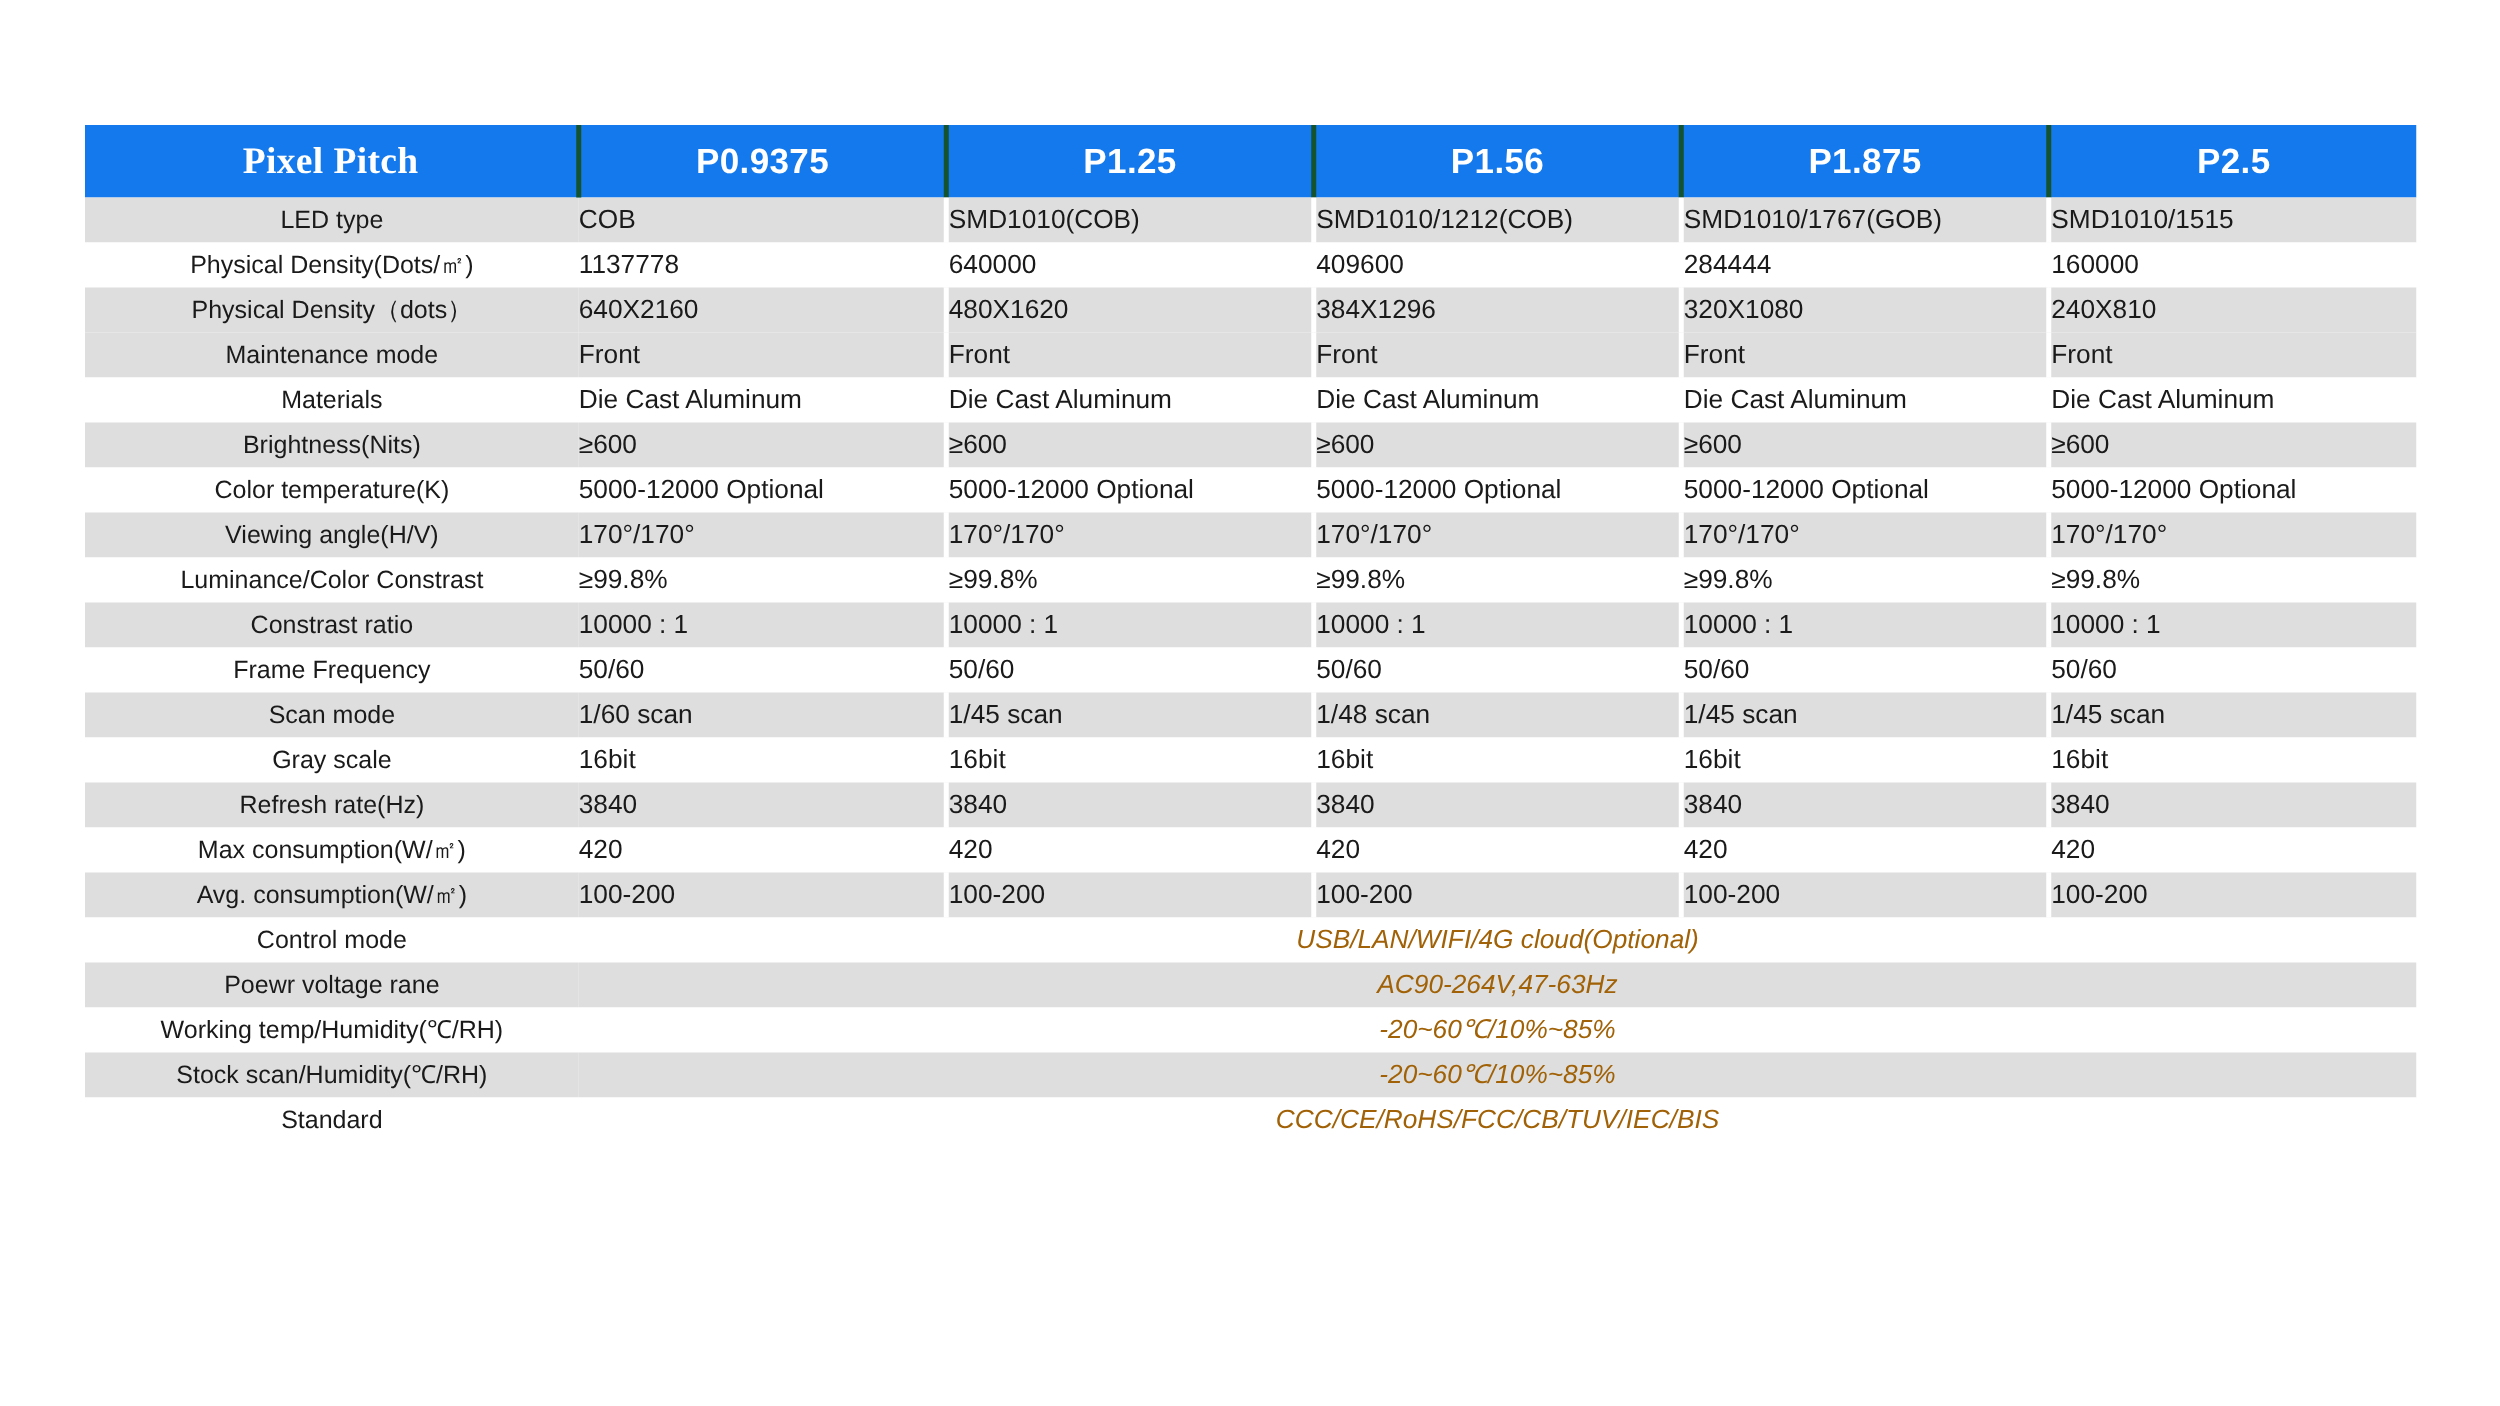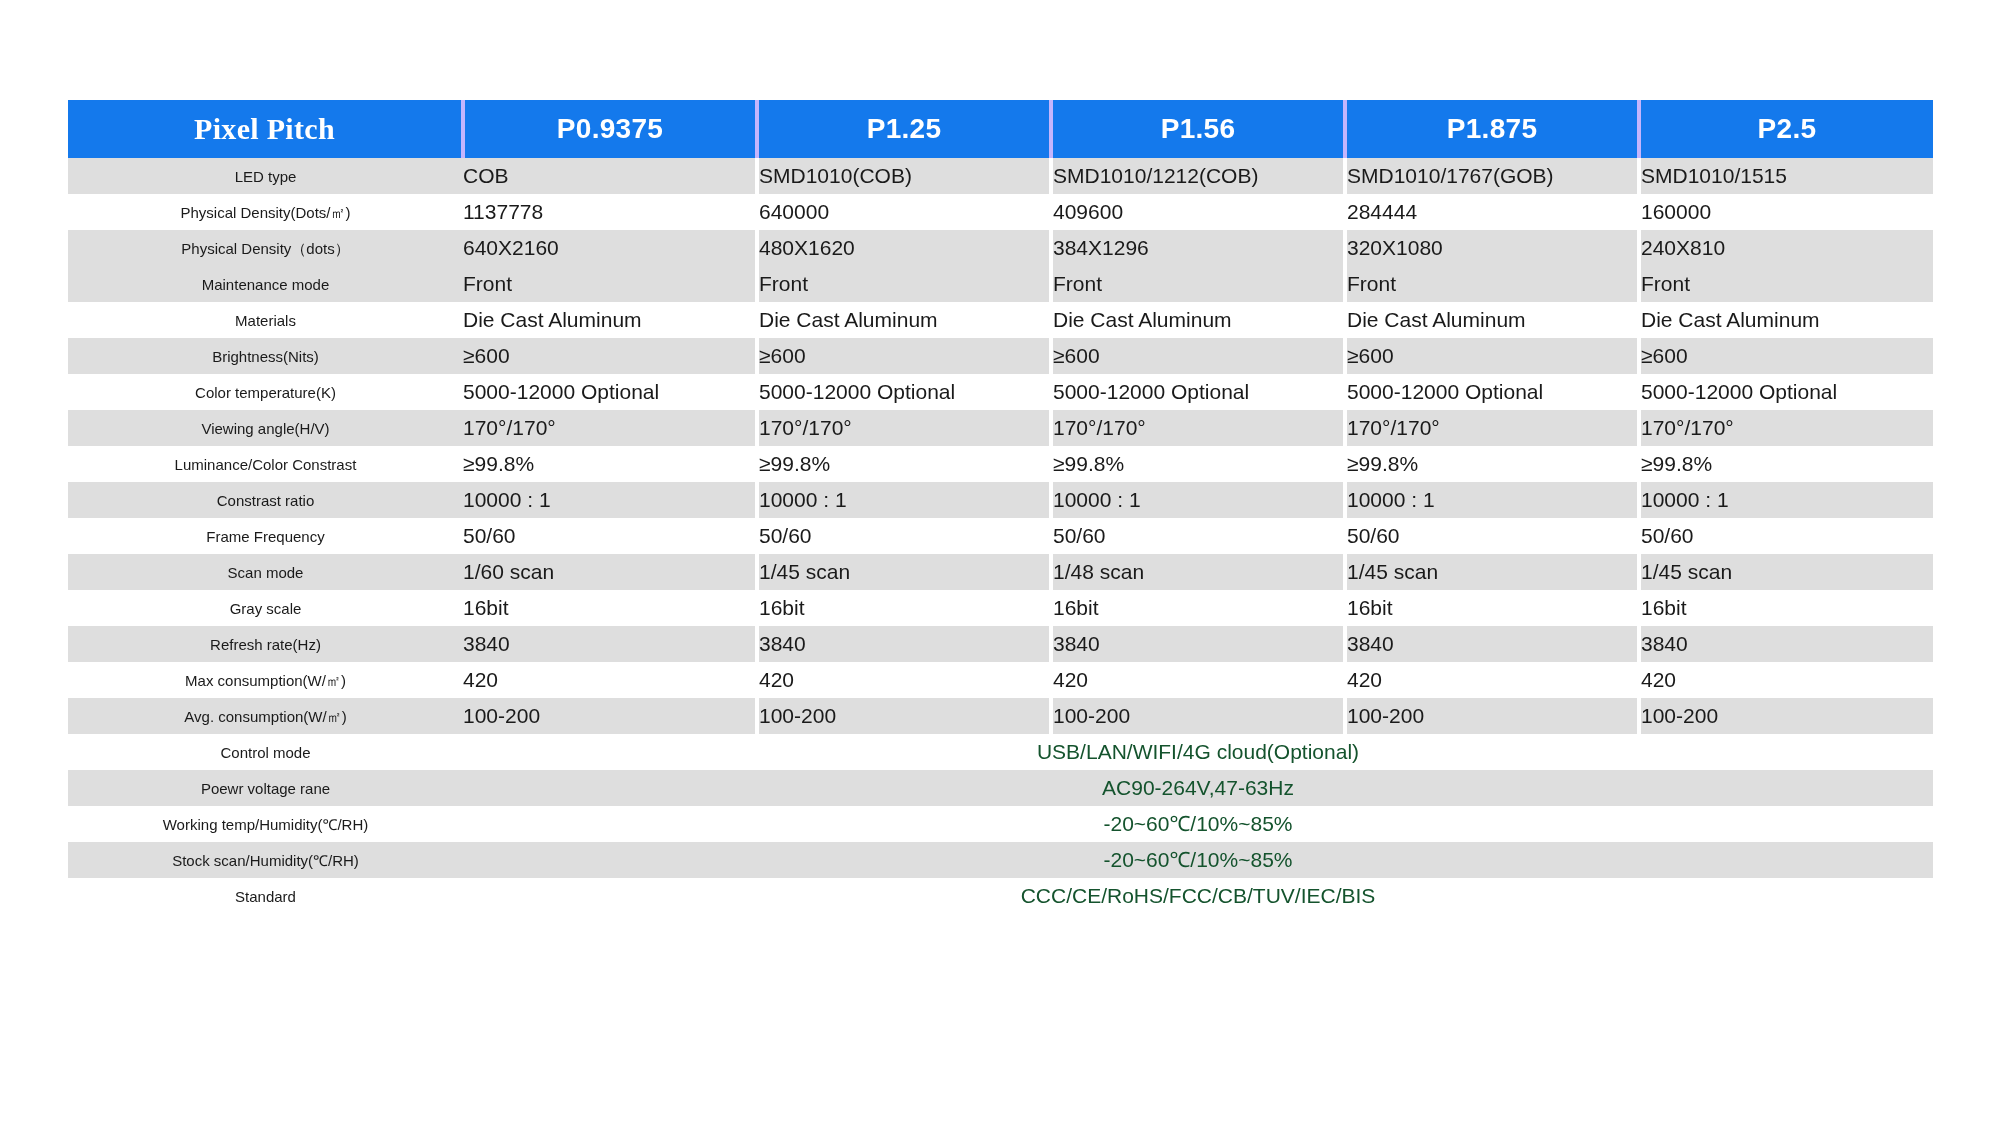--- a/index.html
+++ b/index.html
@@ -35,50 +35,51 @@
   }
 
   
   .hdr-cell {
     background: #1479ec;
     color: #ffffff;
     height: 58px;
     font-size: 28px;
     text-align: center;
     letter-spacing: 0.3px;
-    border-right: 4px solid #c4b5fd;
+    border-right: 4px solid #14532d;
   }
   .hdr-cell.first {
     font-family: "Liberation Serif", serif;
     font-size: 30px;
   }
   .hdr-cell.last { border-right: none; }
 
   
   .lbl {
     height: 33px;
-    font-size: 15px;
+    font-size: 20px;
     text-align: center;
     color: #1a1a1a;
     padding: 0 6px;
   }
   .val {
     height: 33px;
     font-size: 21px;
     text-align: left;
     padding-left: 12px;
     color: #1a1a1a;
     border-right: 4px solid #ffffff;
   }
   .val.last { border-right: none; }
   .merged {
     height: 33px;
     font-size: 21px;
     text-align: center;
-    color: #14532d;
+    color: #a16207;
+    font-style: italic;
   }
   tr.shaded .lbl,
   tr.shaded .val,
   tr.shaded .merged { background: #dedede; }
   tr.plain .lbl,
   tr.plain .val,
   tr.plain .merged { background: #ffffff; }
 
   
   .val, .merged { line-height: 36px; }

